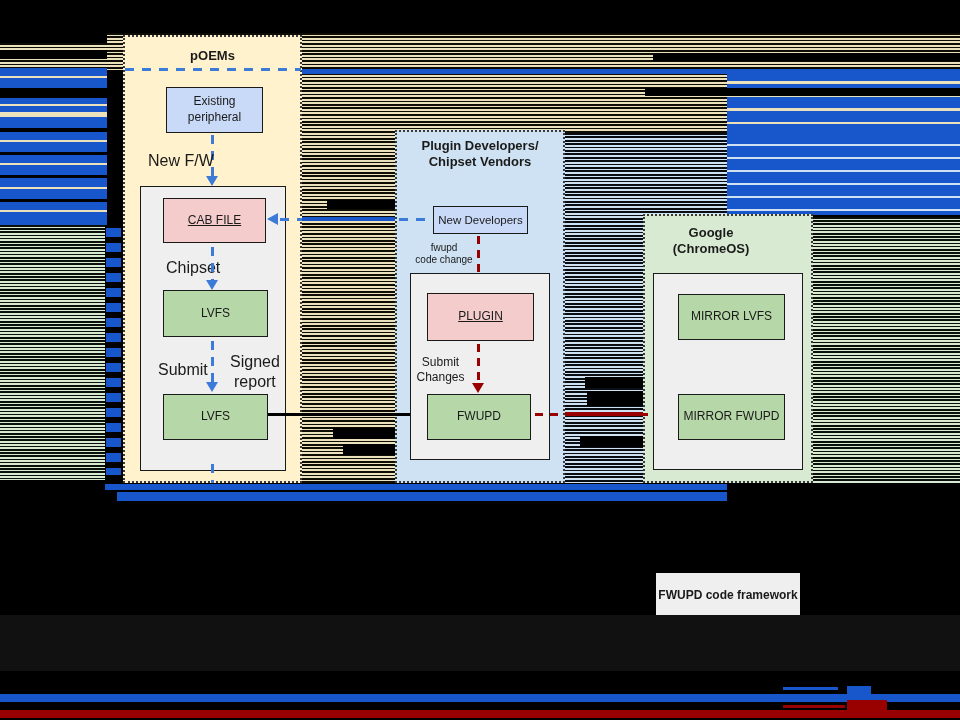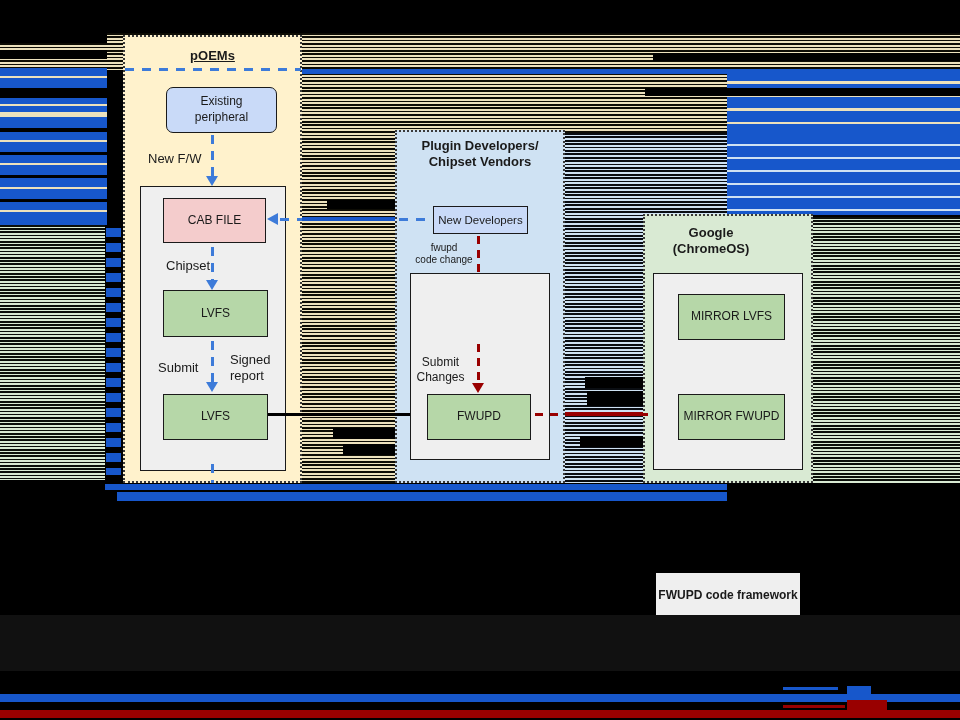--- a/index.html
+++ b/index.html
@@ -15,23 +15,23 @@
   .tanline{background:#ece1bd;}
   .redfill{background:#990000;}
   
   .lane{border:2px dotted #3a3a3a;box-sizing:border-box;}
   .lane-title{font-weight:bold;font-size:13px;text-align:center;white-space:pre-line;line-height:1.25;}
   
   .container{background:#efefef;border:1.5px solid #1a1a1a;box-sizing:border-box;}
   .node{border:1.5px solid #1a1a1a;box-sizing:border-box;display:flex;align-items:center;
         justify-content:center;text-align:center;font-size:12px;white-space:pre-line;line-height:1.3;}
   .node-blue{background:#c9daf8;}
-  .node-pink{background:#f4cccc;}
+  .node-pink{background:#f4cccc;text-decoration:underline;}
   .node-green{background:#b6d7a8;}
-  .edge-label{font-size:13px;white-space:pre-line;line-height:1.25;}
+  .edge-label{font-size:16px;white-space:pre-line;line-height:1.25;}
   .small-label{font-size:10px;white-space:pre-line;line-height:1.2;text-align:center;}
   
   .vdash-blue{width:3px;background:repeating-linear-gradient(180deg,#3d7bd9 0 9px,transparent 9px 16px);}
   .hdash-blue{height:3px;background:repeating-linear-gradient(90deg,#3d7bd9 0 9px,transparent 9px 17px);}
   .vdash-red{width:3px;background:repeating-linear-gradient(180deg,#990000 0 8px,transparent 8px 14px);}
   .hdash-red{height:3px;background:repeating-linear-gradient(90deg,#990000 0 8px,transparent 8px 15px);}
   
   .ah-down{width:0;height:0;border-left:6px solid transparent;border-right:6px solid transparent;}
   .ah-down.blue{border-top:10px solid #3d7bd9;}
   .ah-down.red{border-top:10px solid #990000;}
@@ -84,50 +84,50 @@
 
   <div class="abs blk" style="left:645px;top:88px;width:315px;height:8px;"></div>
   <div class="abs blk" style="left:327px;top:200px;width:68px;height:9px;"></div>
   <div class="abs blk" style="left:585px;top:377px;width:58px;height:11px;"></div>
   <div class="abs blk" style="left:587px;top:391px;width:56px;height:15px;"></div>
   <div class="abs blk" style="left:580px;top:436px;width:63px;height:11px;"></div>
   <div class="abs blk" style="left:333px;top:428px;width:62px;height:11px;"></div>
   <div class="abs blk" style="left:343px;top:444px;width:52px;height:11px;"></div>
 
   <div class="abs lane" style="left:123px;top:35px;width:179px;height:448px;background:#fff2cc;"></div>
-  <div class="abs lane-title" style="left:123px;top:48px;width:179px;text-decoration:underline;">pOEMs</div>
+  <div class="abs lane-title" style="left:123px;top:48px;width:179px;">pOEMs</div>
   <div class="abs hdash-blue" style="left:125px;top:68px;width:176px;"></div>
   <div class="abs blue-fill" style="left:302px;top:69px;width:658px;height:5px;"></div>
 
   <div class="abs lane" style="left:395px;top:130px;width:170px;height:353px;background:#cfe2f3;"></div>
   <div class="abs lane-title" style="left:395px;top:138px;width:170px;">Plugin Developers/
 Chipset Vendors</div>
 
   <div class="abs lane" style="left:643px;top:214px;width:170px;height:269px;background:#d9ead3;"></div>
   <div class="abs lane-title" style="left:626px;top:225px;width:170px;">Google
 (ChromeOS)</div>
 
-  <div class="abs node node-blue" style="left:166px;top:87px;width:111px;height:46px;border-radius:7px;">Existing
+  <div class="abs node node-blue" style="left:166px;top:87px;width:97px;height:46px;">Existing
 peripheral</div>
 
   <div class="abs vdash-blue" style="left:211px;top:135px;height:42px;"></div>
   <div class="abs ah-down blue" style="left:206px;top:176px;"></div>
   <div class="abs edge-label" style="left:148px;top:151px;">New F/W</div>
 
   <div class="abs container" style="left:140px;top:186px;width:146px;height:285px;"></div>
   <div class="abs node node-pink" style="left:163px;top:198px;width:103px;height:45px;">CAB FILE</div>
 
   <div class="abs edge-label" style="left:166px;top:258px;">Chipset</div>
   <div class="abs vdash-blue" style="left:211px;top:247px;height:34px;"></div>
   <div class="abs ah-down blue" style="left:206px;top:280px;"></div>
 
   <div class="abs node node-green" style="left:163px;top:290px;width:105px;height:47px;">LVFS</div>
 
   <div class="abs edge-label" style="left:158px;top:360px;">Submit</div>
-  <div class="abs edge-label" style="left:230px;top:352px;text-align:left;">Signed
+  <div class="abs edge-label" style="left:230px;top:352px;text-align:center;">Signed
 report</div>
   <div class="abs vdash-blue" style="left:211px;top:341px;height:42px;"></div>
   <div class="abs ah-down blue" style="left:206px;top:382px;"></div>
 
   <div class="abs node node-green" style="left:163px;top:394px;width:105px;height:46px;">LVFS</div>
 
   <div class="abs vdash-blue" style="left:211px;top:464px;height:19px;"></div>
 
   <div class="abs solidline" style="left:268px;top:413px;width:150px;height:2.5px;"></div>
   <div class="abs ah-right-black" style="left:416px;top:408px;"></div>
@@ -137,20 +137,21 @@
   <div class="abs hdash-blue" style="left:280px;top:218px;width:153px;"></div>
   <div class="abs blue-fill" style="left:302px;top:217px;width:93px;height:4px;"></div>
   <div class="abs ah-left" style="left:267px;top:213px;"></div>
 
   <div class="abs small-label" style="left:408px;top:242px;width:72px;">fwupd
 code change</div>
   <div class="abs vdash-red" style="left:477px;top:236px;height:47px;"></div>
   <div class="abs ah-down red" style="left:472px;top:282px;"></div>
 
   <div class="abs container" style="left:410px;top:273px;width:140px;height:187px;"></div>
+  <div class="abs node node-pink" style="left:427px;top:293px;width:107px;height:48px;">PLUGIN</div>
 
   <div class="abs edge-label" style="left:413px;top:355px;width:55px;text-align:center;font-size:12px;">Submit
 Changes</div>
   <div class="abs vdash-red" style="left:477px;top:344px;height:40px;"></div>
   <div class="abs ah-down red" style="left:472px;top:383px;"></div>
 
   <div class="abs node node-green" style="left:427px;top:394px;width:104px;height:46px;">FWUPD</div>
 
   <div class="abs hdash-red" style="left:535px;top:413px;width:122px;"></div>
   <div class="abs redfill" style="left:565px;top:412px;width:78px;height:4px;"></div>

